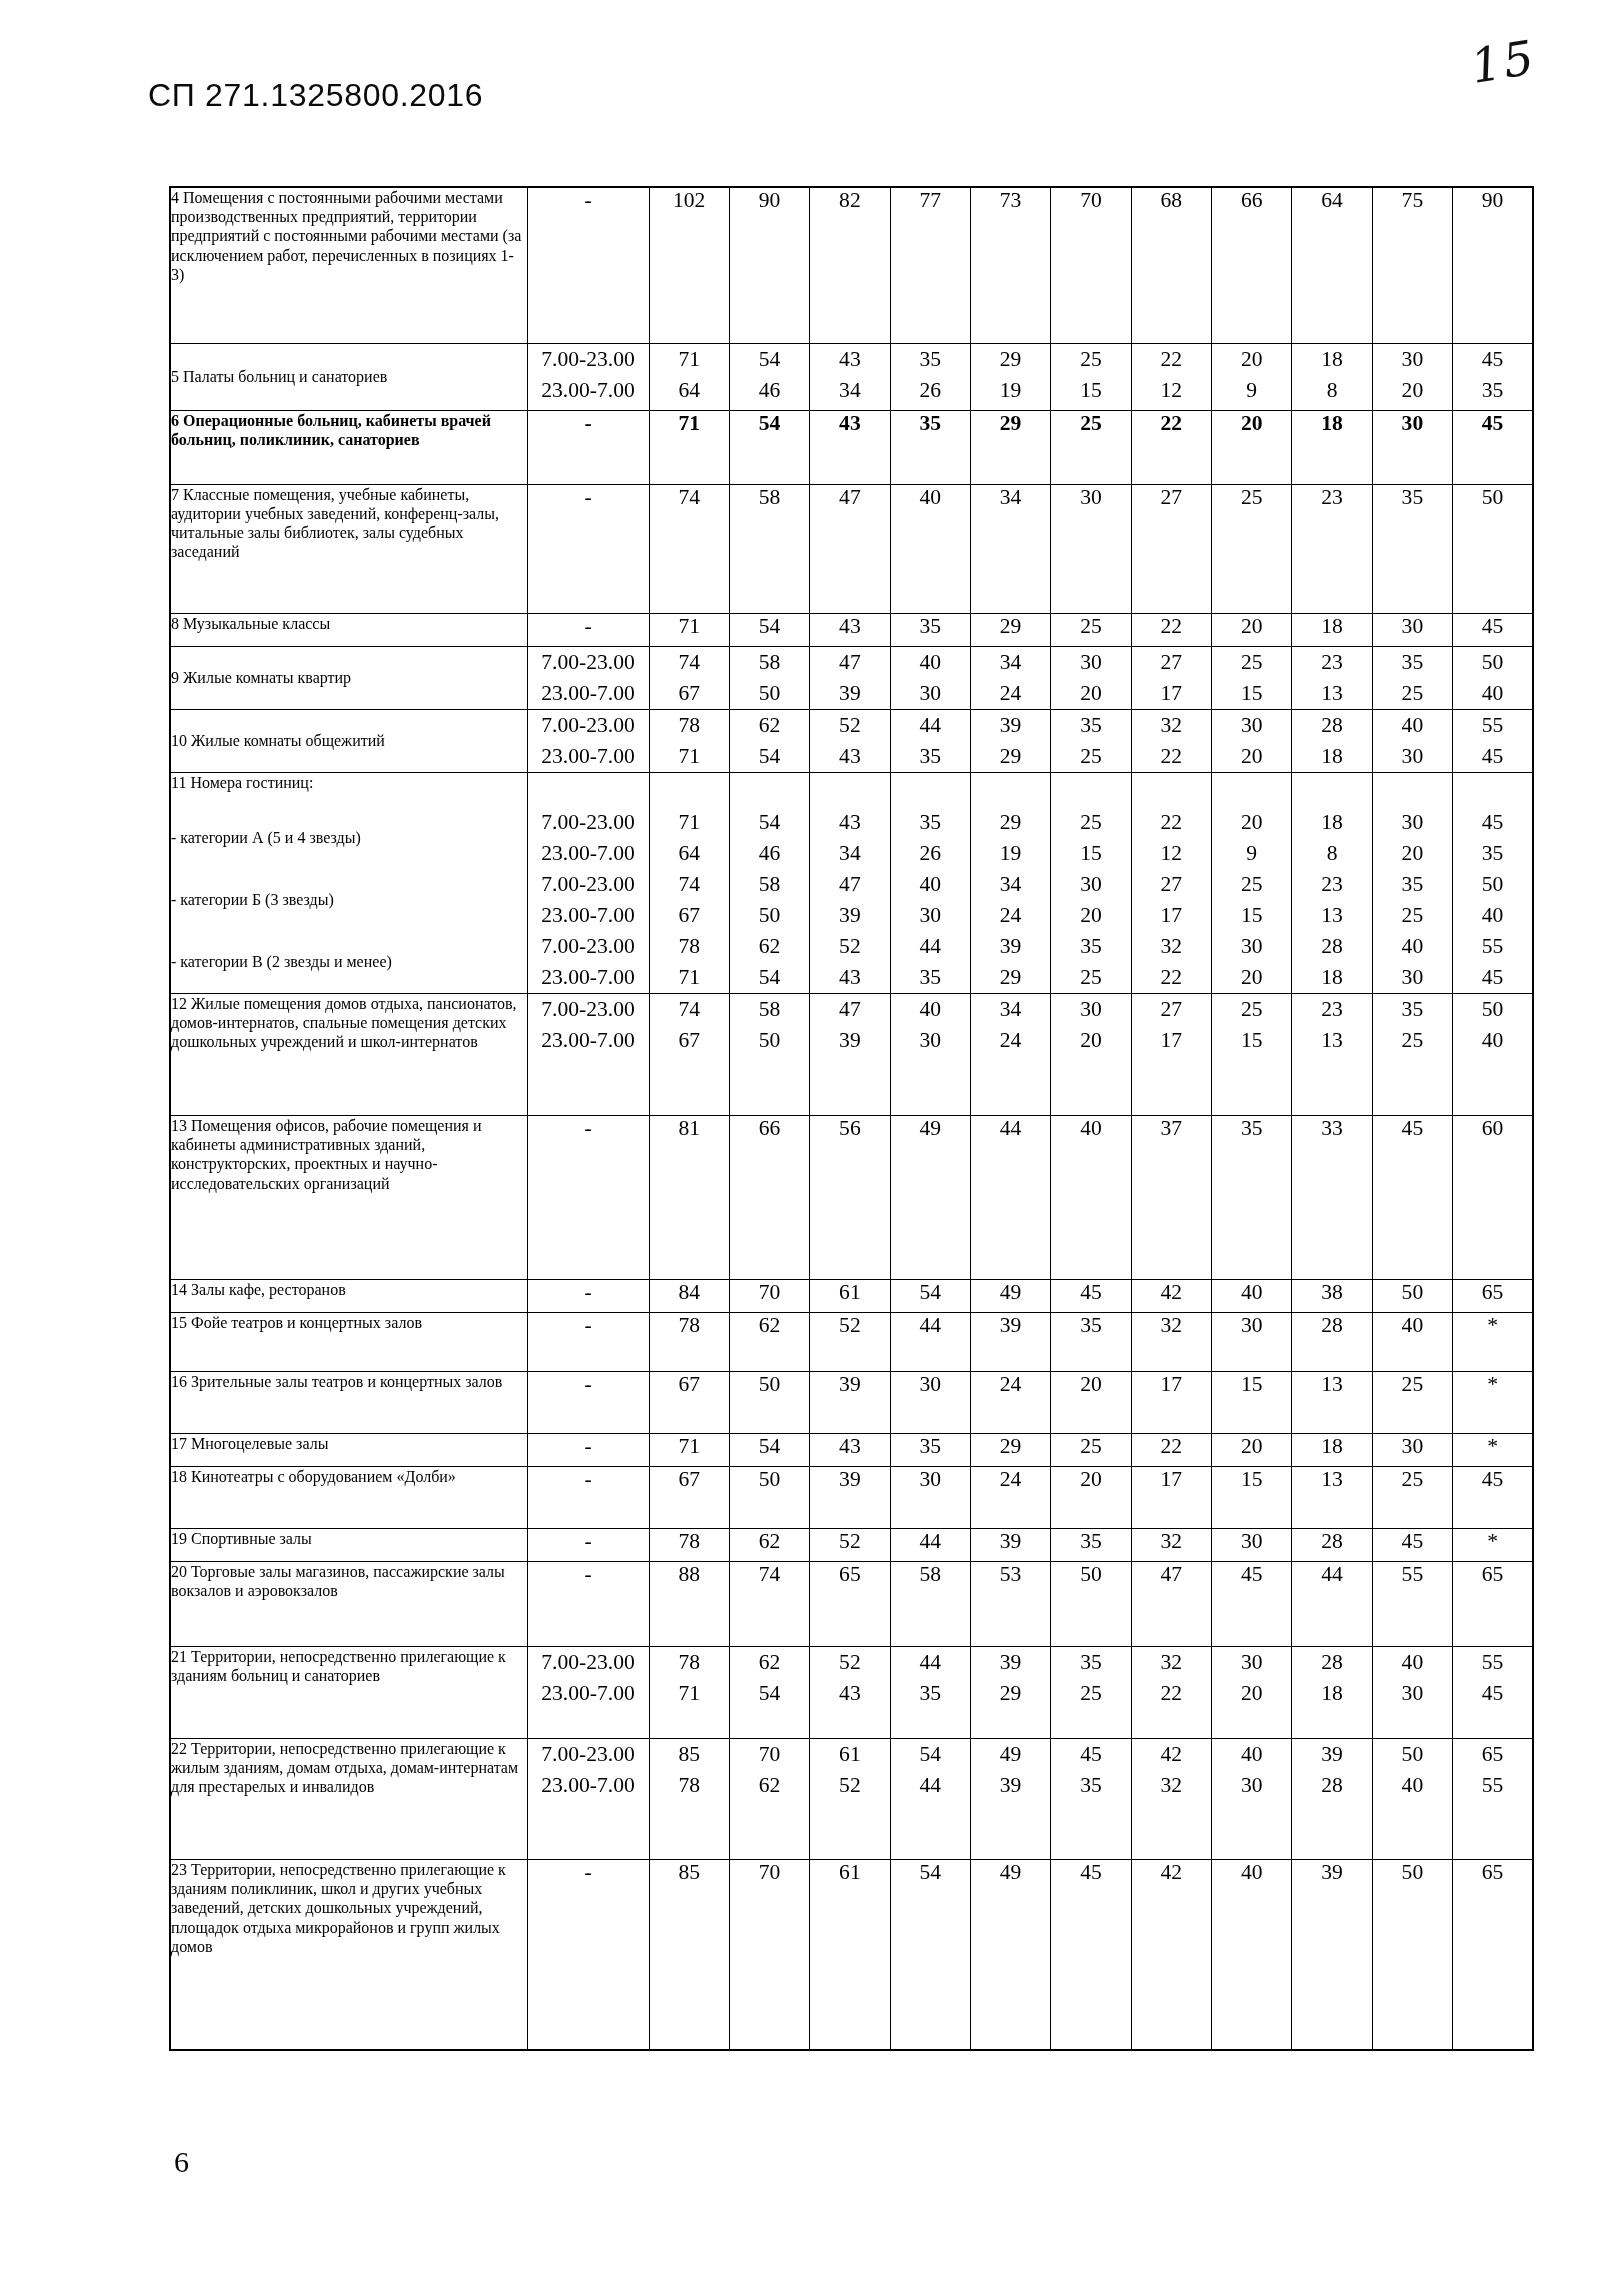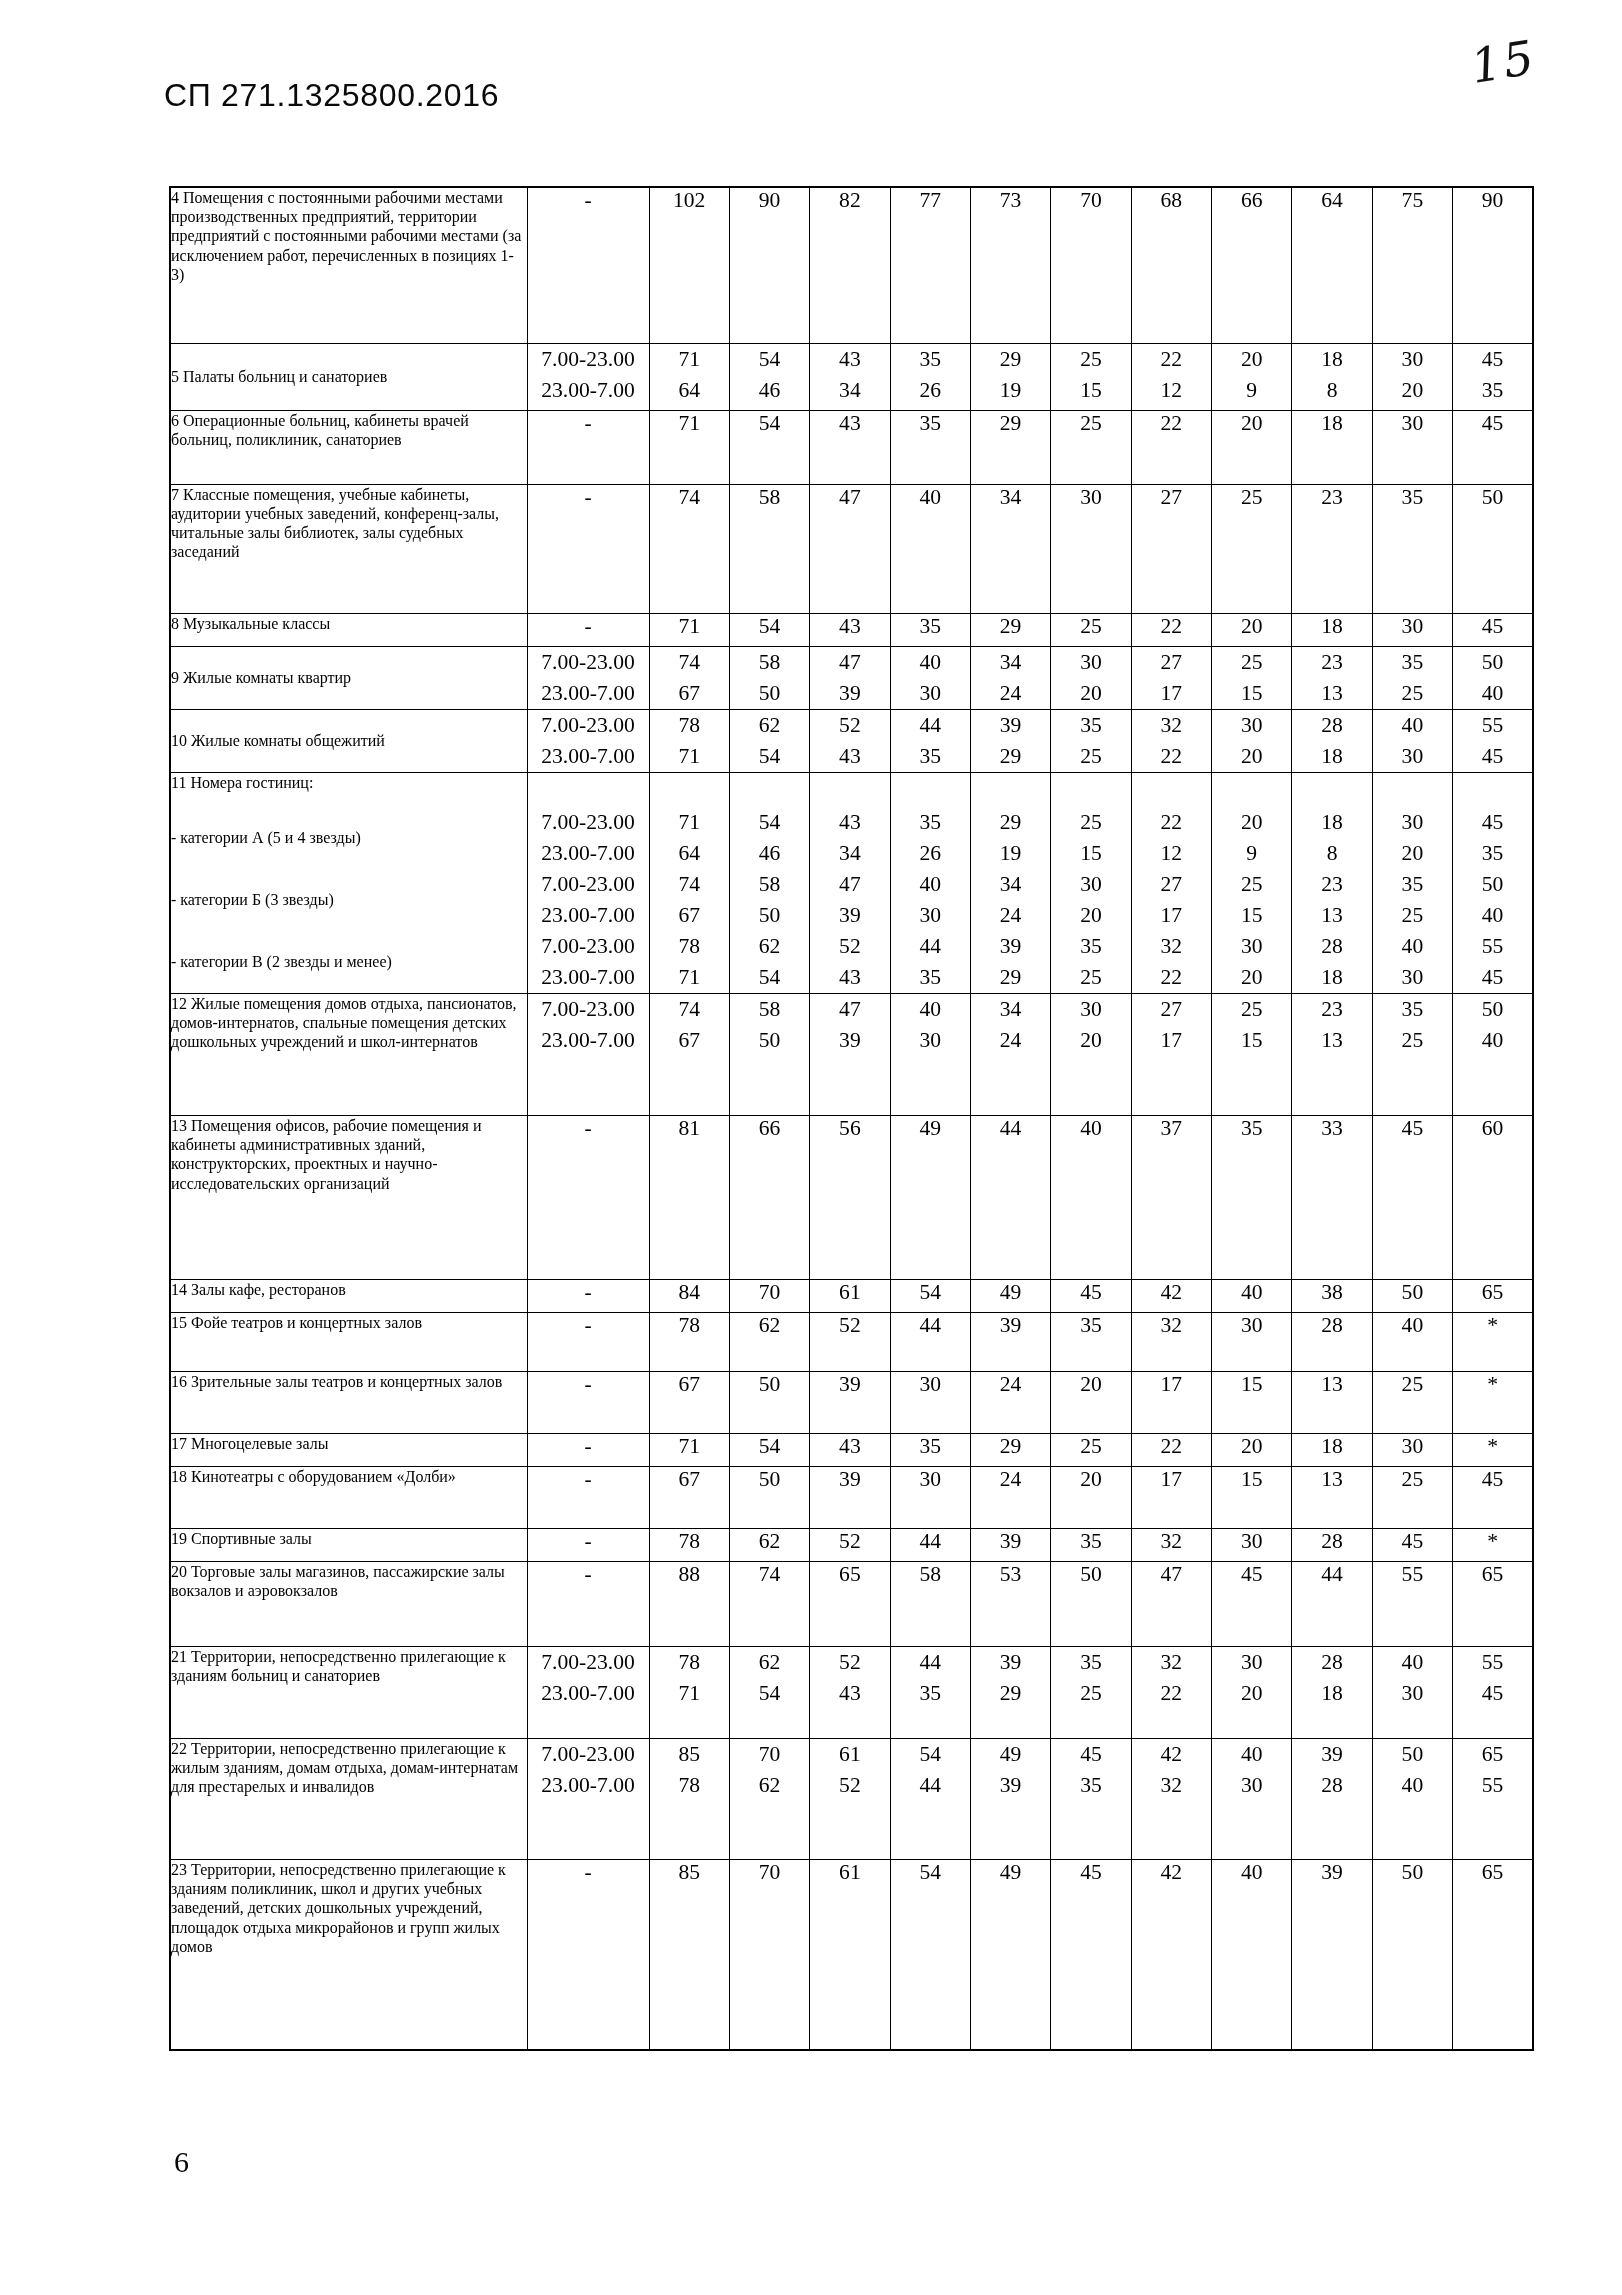--- a/index.html
+++ b/index.html
@@ -5,21 +5,21 @@
   html,body{margin:0;padding:0;background:#ffffff;}
   .page{
     position:relative;
     width:1623px;height:2295px;
     background:#ffffff;
     color:#000;
     font-family:"Liberation Serif",serif;
     overflow:hidden;
   }
   .doc-code{
-    position:absolute;left:164px;top:77px;
+    position:absolute;left:148px;top:77px;
     font-family:"Liberation Sans",sans-serif;
     font-size:32px;letter-spacing:0.7px;color:#0a0a0a;
     white-space:nowrap;
   }
   .hw-page{
     position:absolute;left:1471px;top:34px;
     font-family:"DejaVu Serif",serif;
     font-style:italic;
     font-size:47px;
     transform:rotate(-9deg);
@@ -144,21 +144,21 @@
           </td>
           <td class="c-val">
             <div class="line">30</div>
             <div class="line">20</div>
           </td>
           <td class="c-val">
             <div class="line">45</div>
             <div class="line">35</div>
           </td>
         </tr>
-        <tr style="height: 74px;">
+        <tr style="height: 74px; font-weight: bold;">
           <td class="c-name">6 Операционные больниц, кабинеты врачей больниц, поликлиник, санаториев</td>
           <td class="c-time">-</td>
           <td class="c-val">71</td>
           <td class="c-val">54</td>
           <td class="c-val">43</td>
           <td class="c-val">35</td>
           <td class="c-val">29</td>
           <td class="c-val">25</td>
           <td class="c-val">22</td>
           <td class="c-val">20</td>

